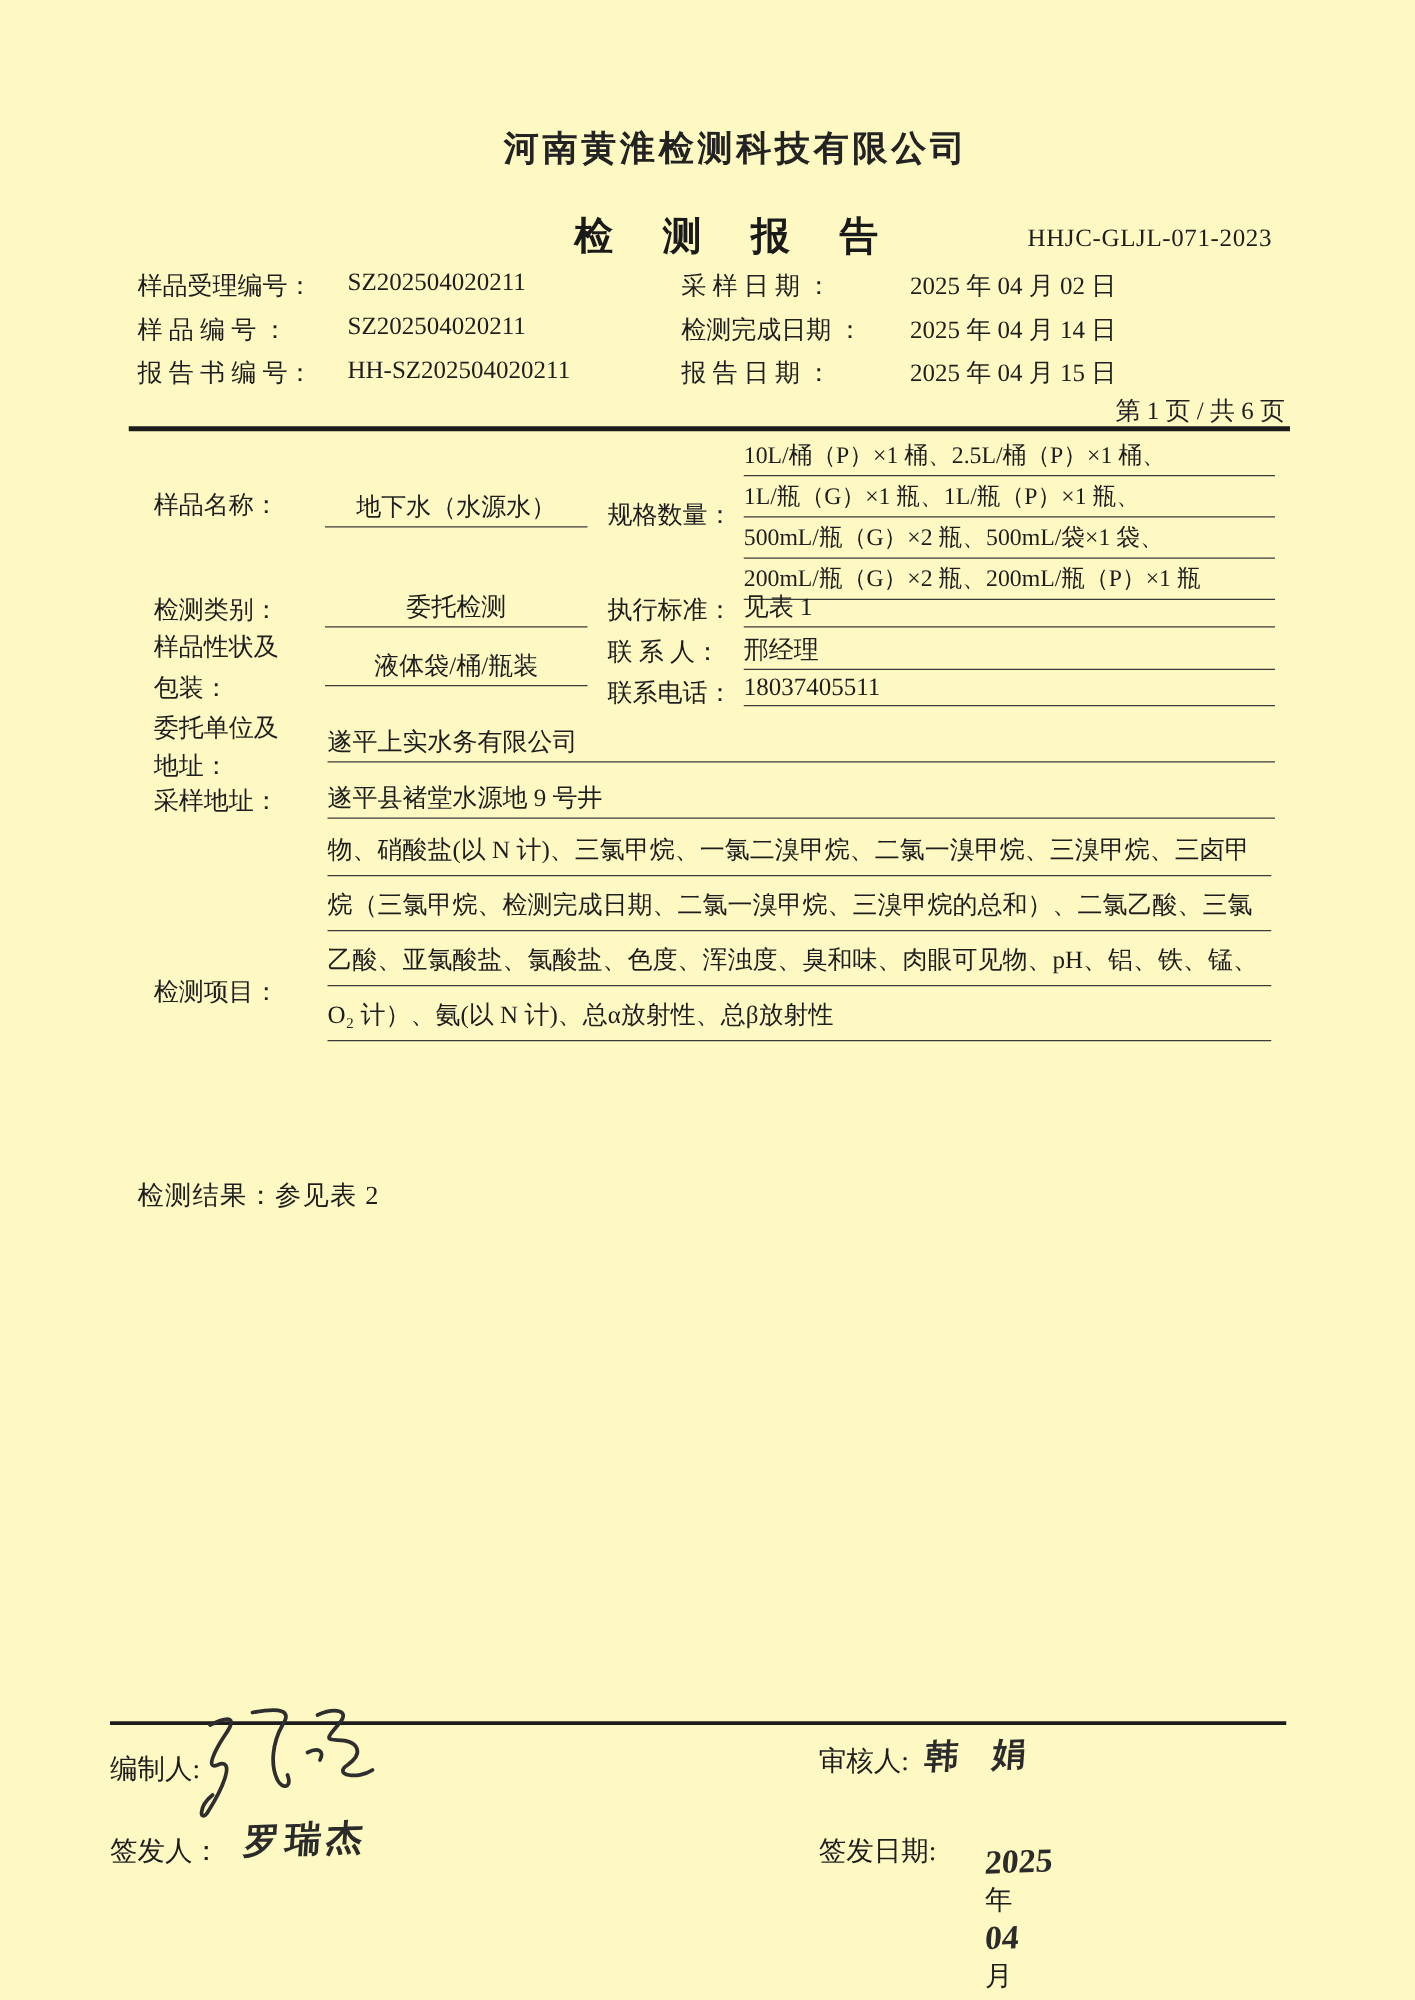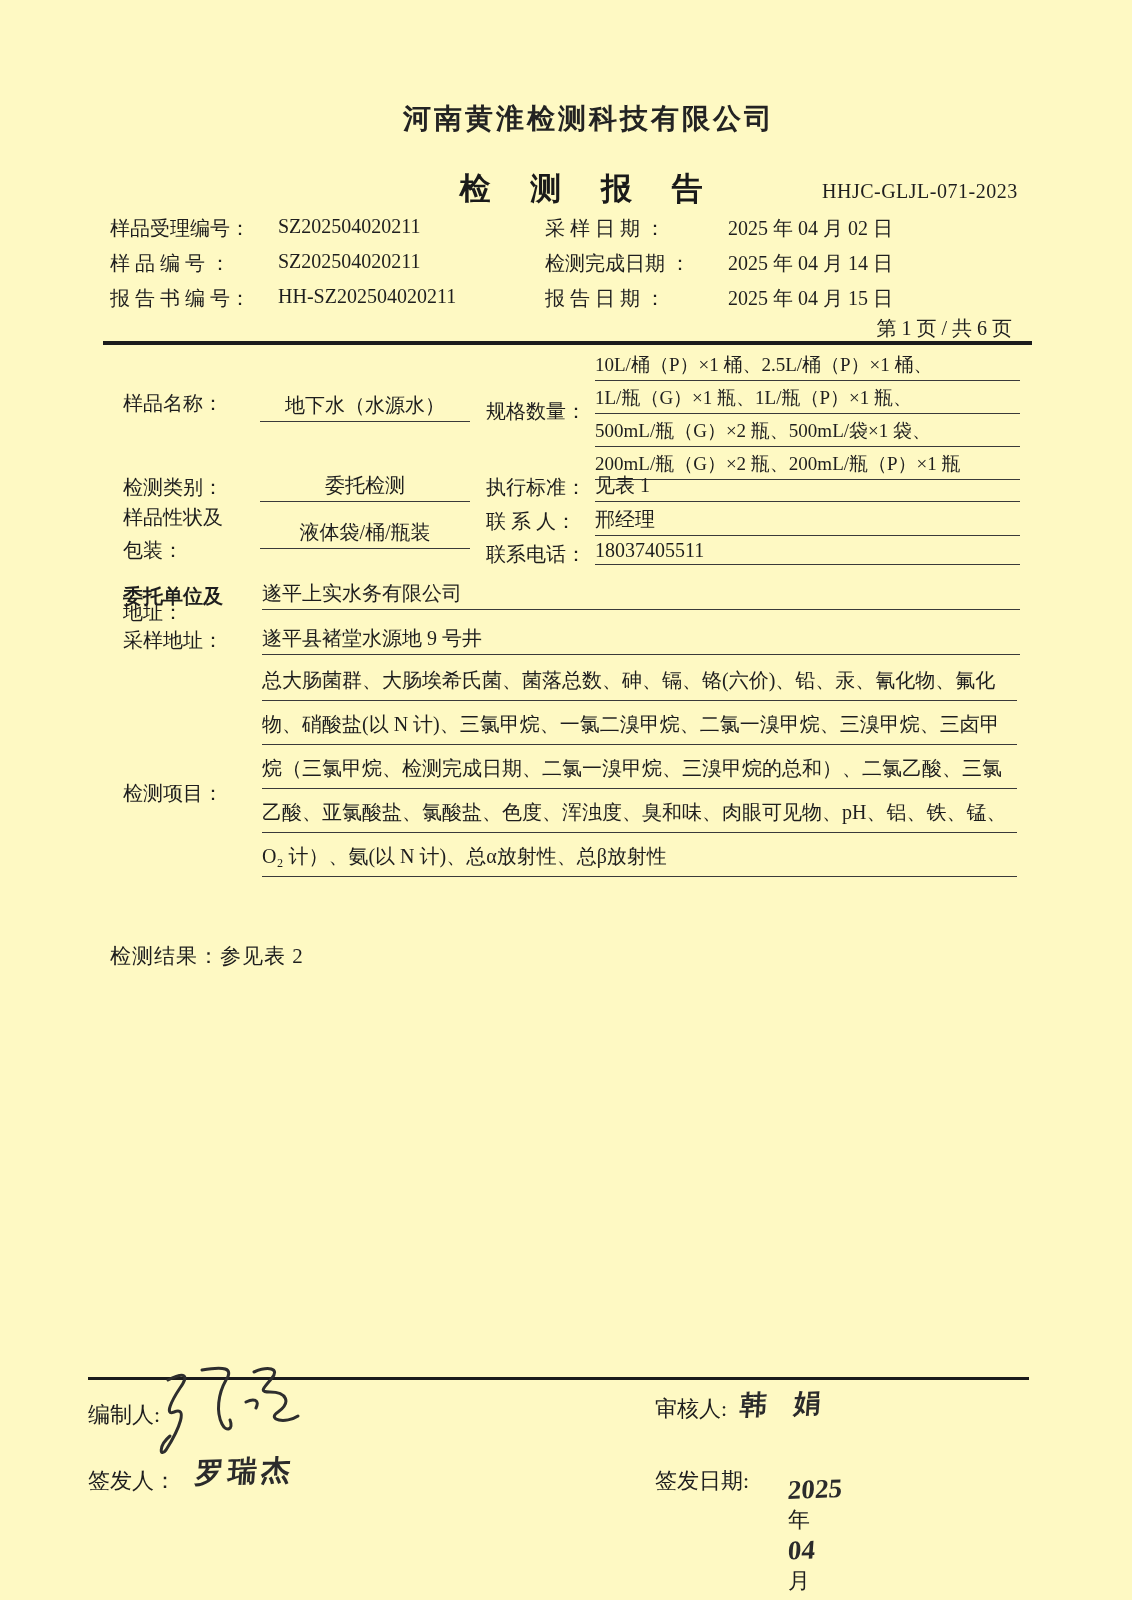--- a/index.html
+++ b/index.html
@@ -26,21 +26,21 @@
     font-size:31px;font-weight:bold;
     letter-spacing:16px;color:#1a1a1a;
   }
   .doc-code{
     top:180px;left:822px;
     font-size:20px;letter-spacing:0.5px;
   }
   .meta-label{font-size:20px;white-space:pre;}
   .meta-value{font-size:20px;white-space:pre;}
   .page-indicator{
-    top:315px;left:0;width:1012px;
+    top:315px;left:16px;width:1012px;
     text-align:right;font-size:20px;
   }
   .rule-thick{
     top:341px;left:103px;width:929px;height:4px;
     background:#1c1c1c;
   }
   .rule-bottom{
     top:1377px;left:88px;width:941px;height:3px;
     background:#1c1c1c;
   }
@@ -129,29 +129,28 @@
   <div class="abs uline" style="top:472px;left:595px;width:425px;">见表 1</div>
 
   <div class="abs field-label" style="top:504px;left:123px;">样品性状及</div>
   <div class="abs field-label" style="top:537px;left:123px;">包装：</div>
   <div class="abs uline center" style="top:519px;left:260px;width:210px;">液体袋/桶/瓶装</div>
   <div class="abs field-label" style="top:508px;left:486px;">联 系 人：</div>
   <div class="abs uline" style="top:506px;left:595px;width:425px;">邢经理</div>
   <div class="abs field-label" style="top:541px;left:486px;">联系电话：</div>
   <div class="abs uline" style="top:539px;left:595px;width:425px;">18037405511</div>
 
-  <div class="abs field-label" style="top:583px;left:123px;font-weight:bold;">委托单位及</div>
+  <div class="abs field-label" style="top:569px;left:123px;">委托单位及</div>
   <div class="abs field-label" style="top:599px;left:123px;">地址：</div>
   <div class="abs uline" style="top:580px;left:262px;width:758px;">遂平上实水务有限公司</div>
   <div class="abs field-label" style="top:627px;left:123px;">采样地址：</div>
   <div class="abs uline" style="top:625px;left:262px;width:758px;">遂平县褚堂水源地 9 号井</div>
 
   <div class="abs field-label" style="top:780px;left:123px;">检测项目：</div>
   <div class="abs items-lines" style="top:660px;left:262px;width:755px;">
-    <div class="line">总大肠菌群、大肠埃希氏菌、菌落总数、砷、镉、铬(六价)、铅、汞、氰化物、氟化</div>
     <div class="line">物、硝酸盐(以 N 计)、三氯甲烷、一氯二溴甲烷、二氯一溴甲烷、三溴甲烷、三卤甲</div>
     <div class="line">烷（三氯甲烷、检测完成日期、二氯一溴甲烷、三溴甲烷的总和）、二氯乙酸、三氯</div>
     <div class="line">乙酸、亚氯酸盐、氯酸盐、色度、浑浊度、臭和味、肉眼可见物、pH、铝、铁、锰、</div>
     <div class="line">O₂ 计）、氨(以 N 计)、总α放射性、总β放射性</div>
   </div>
 
   <div class="abs result-line" style="top:942px;left:110px;">检测结果：参见表 2</div>
 
   <div class="abs stamp">
     <div class="s-dash"></div>

